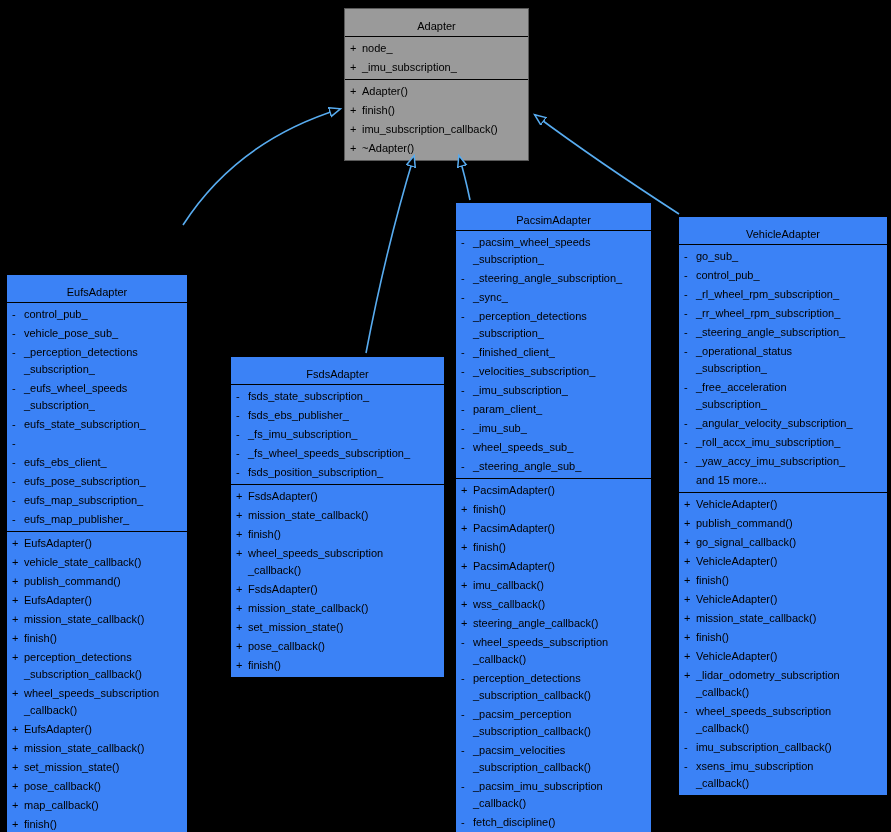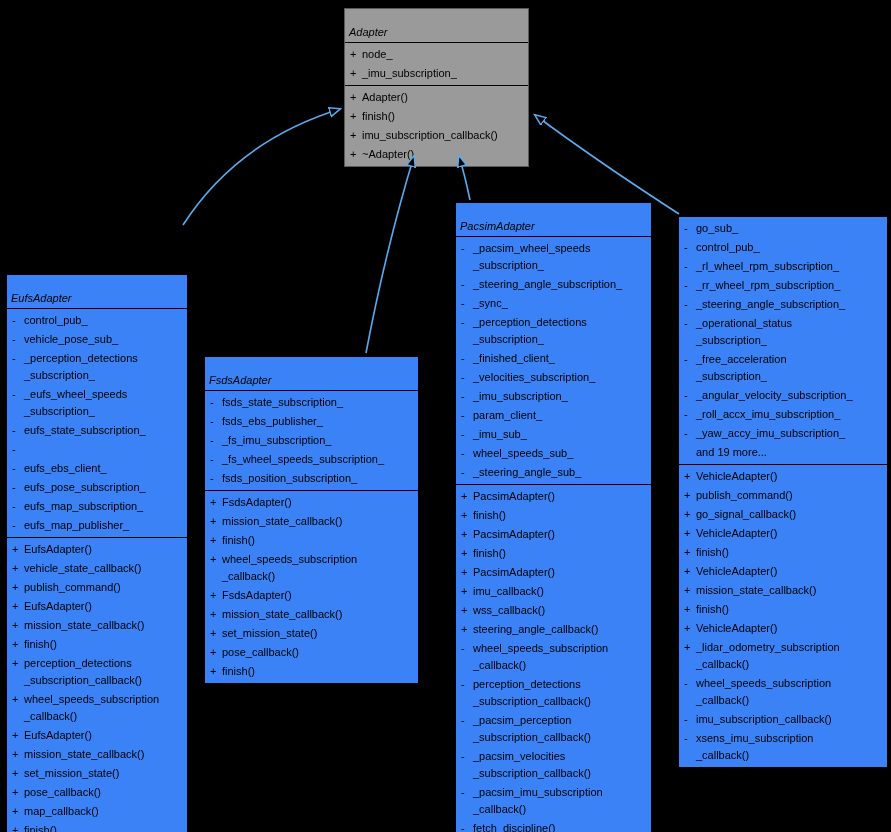--- a/index.html
+++ b/index.html
@@ -6,22 +6,22 @@
   #canvas{
     position:relative;width:891px;height:832px;background:#000;overflow:hidden;
     font-family:"Liberation Sans","DejaVu Sans",sans-serif;
   }
   .class-box{
     position:absolute;box-sizing:border-box;background:#3b82f6;border:1px solid #000;
     color:#000;font-size:11px;
   }
   .class-box.base{background:#9a9a9a;border:1px solid #5a5a5a;}
   .class-title{
-    padding:16px 4px 3px 4px;line-height:14px;
-    border-bottom:1px solid #000;white-space:nowrap;font-style:italic;
+    text-align:center;padding:10px 4px 3px 4px;line-height:14px;
+    border-bottom:1px solid #000;white-space:nowrap;
   }
   .class-box.base .class-title{border-bottom-color:#000;}
   .section{padding:2px 0;}
   .section.methods{border-top:1px solid #000;}
   .member{display:flex;align-items:flex-start;padding:1px 3px 1px 5px;}
   .vis{flex:0 0 12px;width:12px;line-height:17px;}
   .mtext{line-height:17px;}
   .mtext div{white-space:nowrap;}
   #arrow-layer{position:absolute;left:0;top:0;width:891px;height:832px;pointer-events:none;}
 </style>
@@ -218,21 +218,21 @@
             </div>
           </div>
           <div class="member">
             <span class="vis">+</span>
             <div class="mtext">
               <div>finish()</div>
             </div>
           </div>
         </div>
       </div>
-      <div class="class-box" style="left: 204px; top: 356px; width: 215px;">
+      <div class="class-box" style="left: 230px; top: 356px; width: 215px;">
         <div class="class-title">FsdsAdapter</div>
         <div class="section attrs">
           <div class="member">
             <span class="vis">-</span>
             <div class="mtext">
               <div>fsds_state_subscription_</div>
             </div>
           </div>
           <div class="member">
             <span class="vis">-</span>
@@ -475,20 +475,21 @@
           </div>
           <div class="member">
             <span class="vis">-</span>
             <div class="mtext">
               <div>fetch_discipline()</div>
             </div>
           </div>
         </div>
       </div>
       <div class="class-box" style="left: 678px; top: 216px; width: 210px;">
+        <div class="class-title">VehicleAdapter</div>
         <div class="section attrs">
           <div class="member">
             <span class="vis">-</span>
             <div class="mtext">
               <div>go_sub_</div>
             </div>
           </div>
           <div class="member">
             <span class="vis">-</span>
             <div class="mtext">
@@ -541,21 +542,21 @@
           </div>
           <div class="member">
             <span class="vis">-</span>
             <div class="mtext">
               <div>_yaw_accy_imu_subscription_</div>
             </div>
           </div>
           <div class="member">
             <span class="vis"></span>
             <div class="mtext">
-              <div>and 19 more...</div>
+              <div>and 15 more...</div>
             </div>
           </div>
         </div>
         <div class="section methods">
           <div class="member">
             <span class="vis">+</span>
             <div class="mtext">
               <div>VehicleAdapter()</div>
             </div>
           </div>

